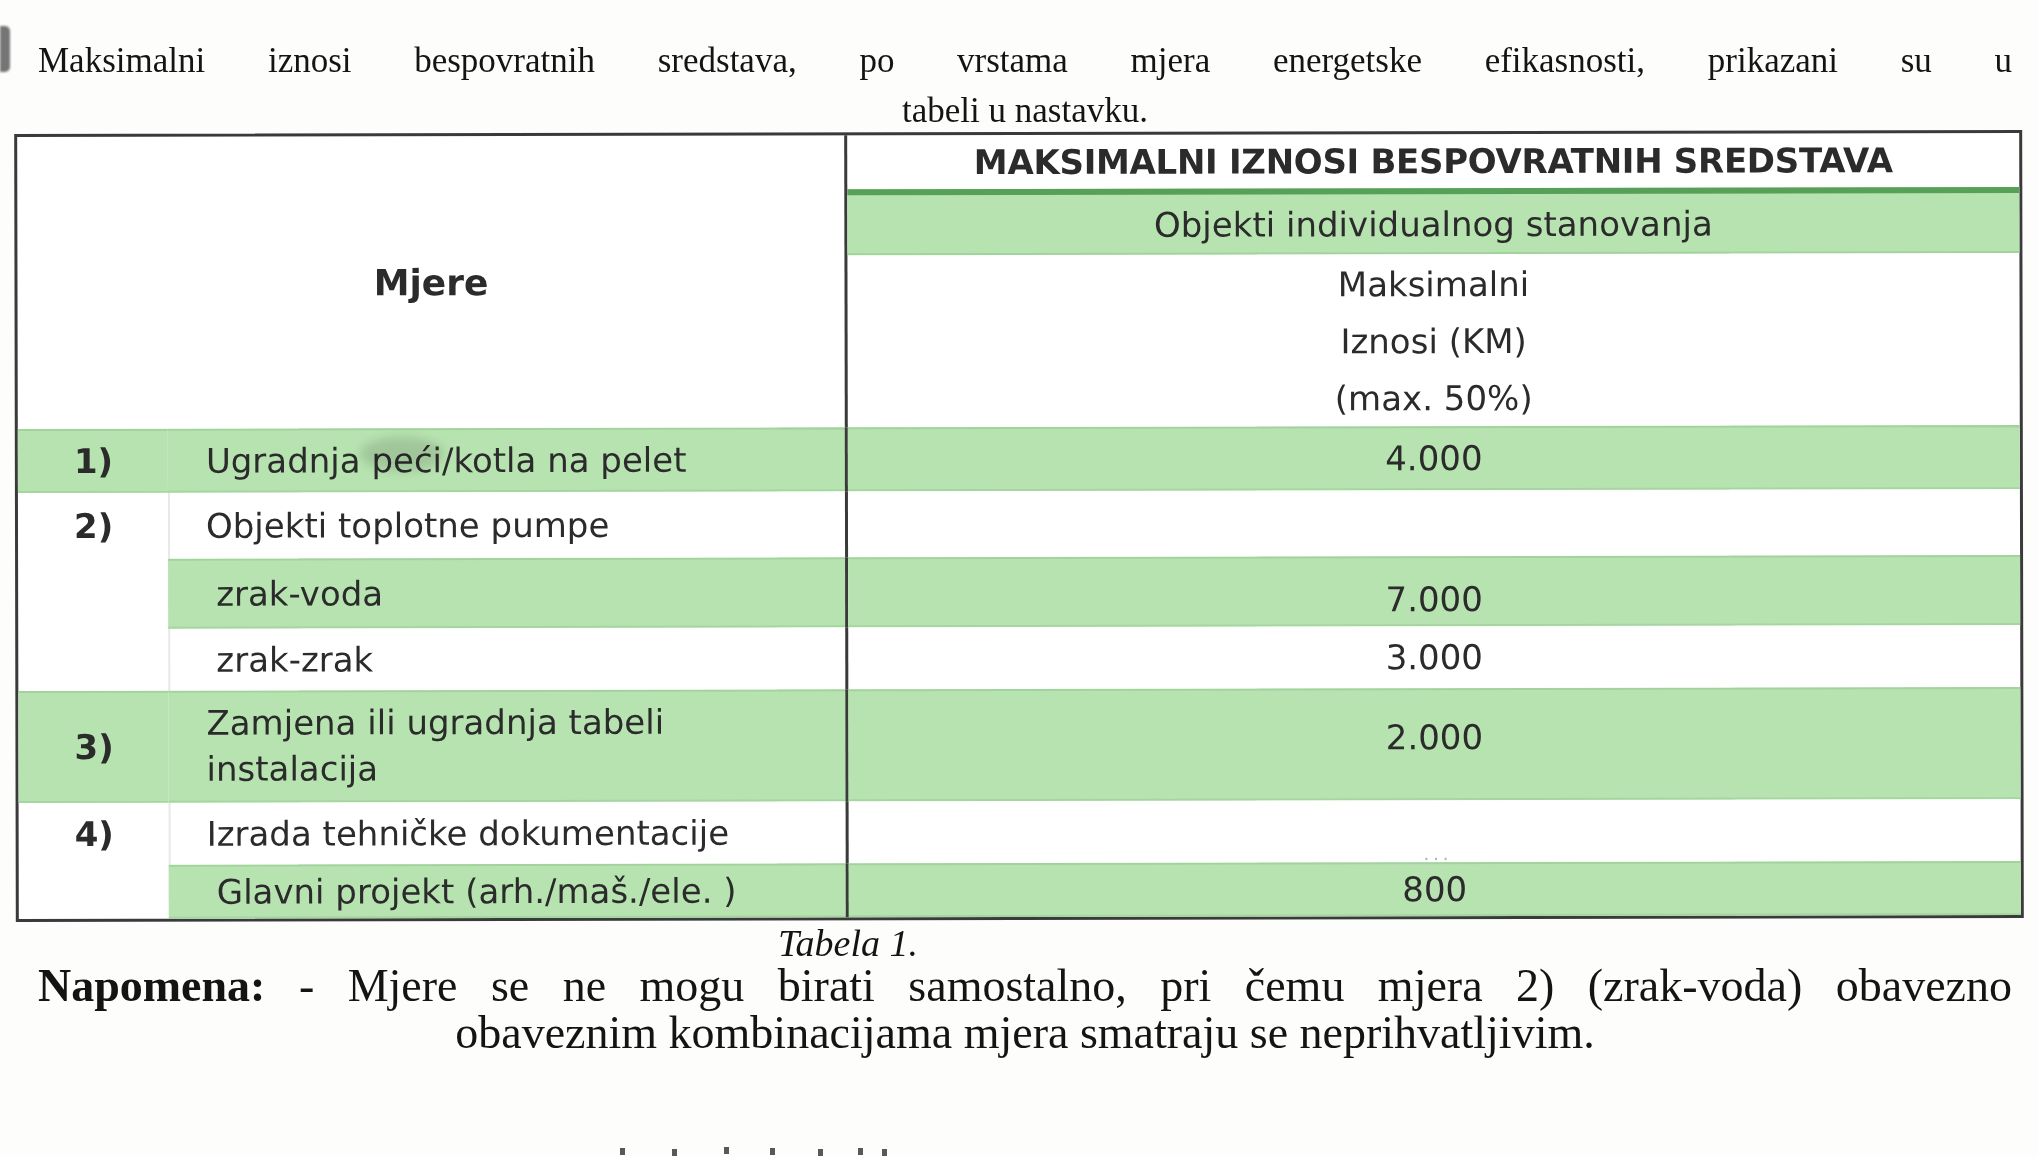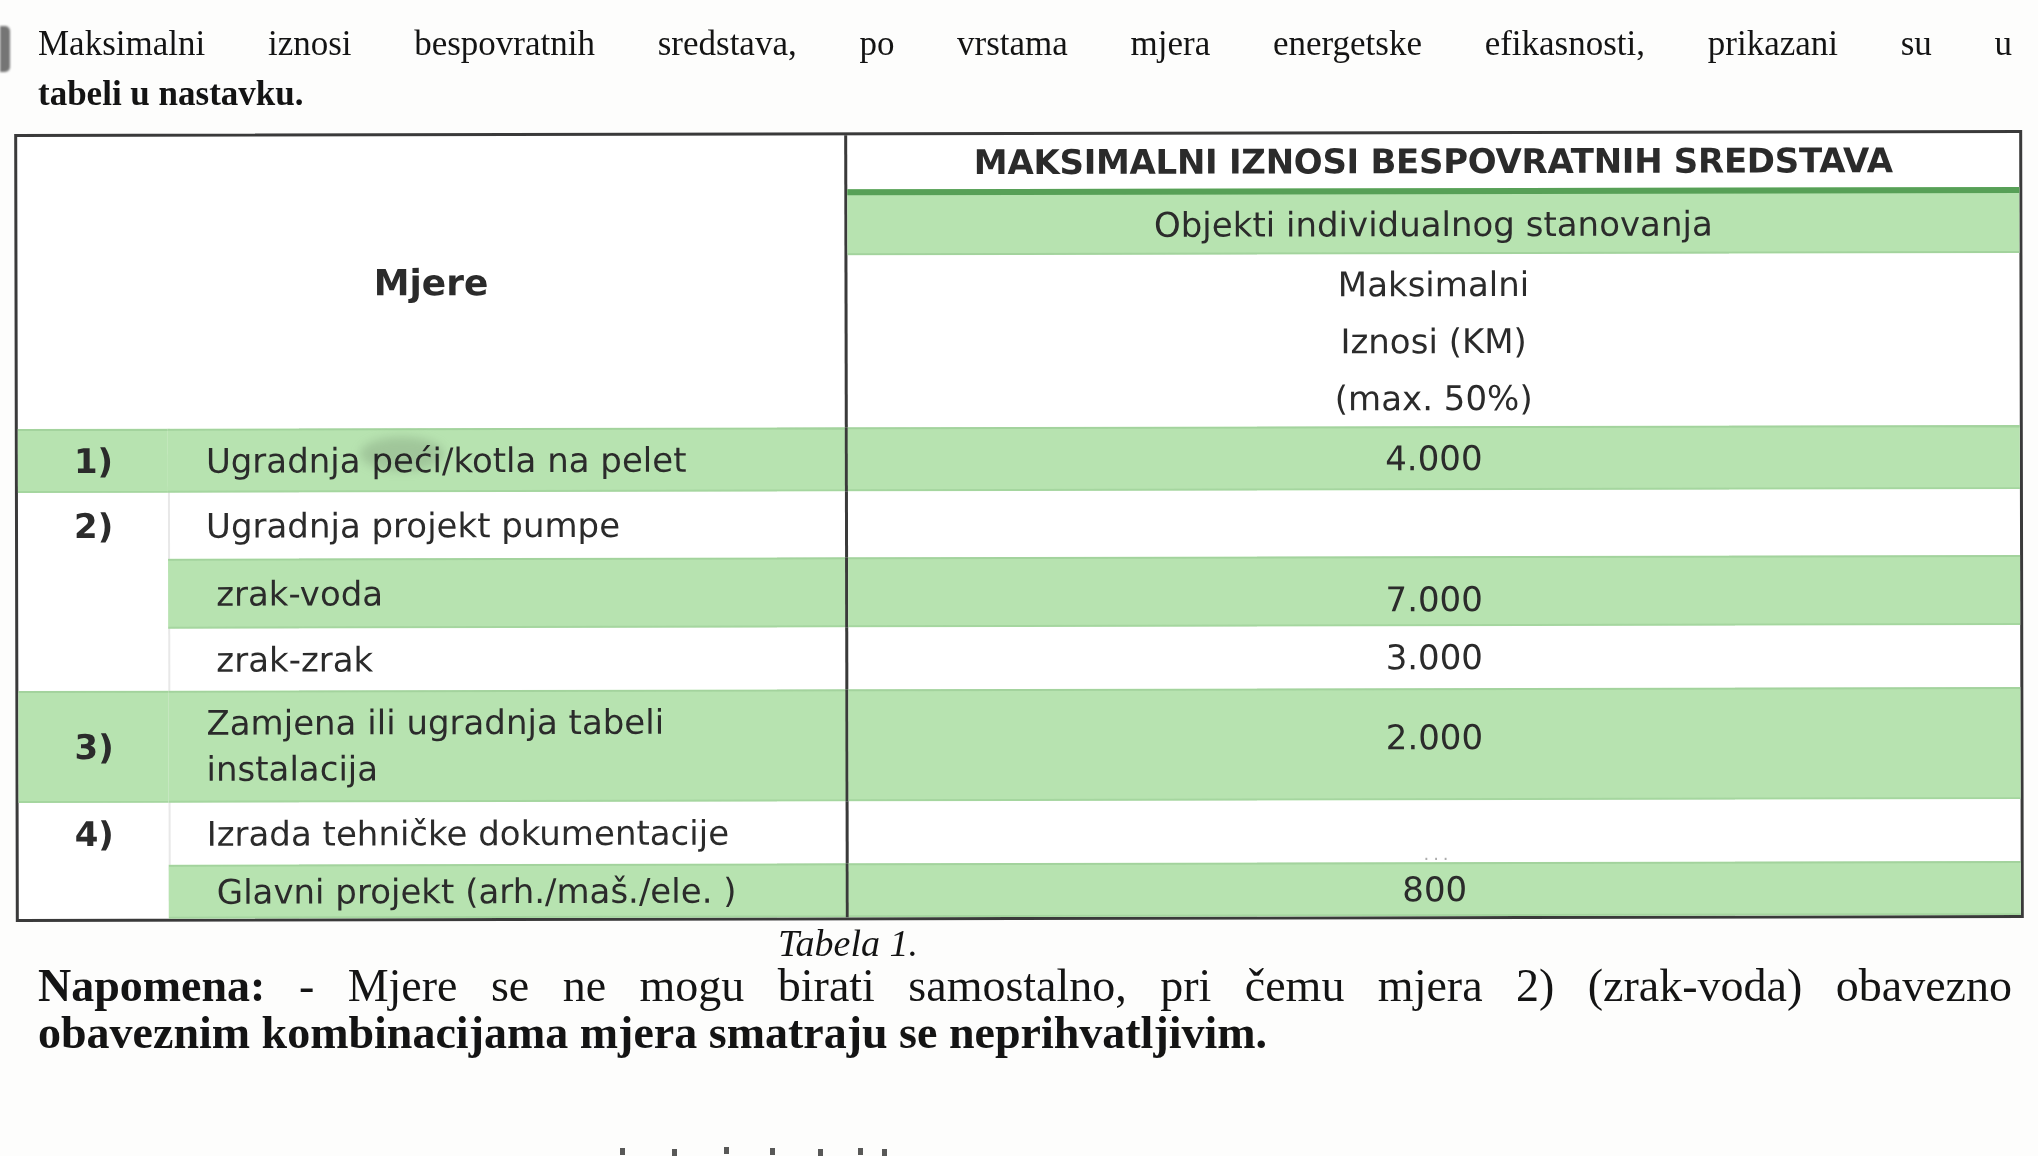--- a/index.html
+++ b/index.html
@@ -15,25 +15,25 @@
     position: relative;
     width: 2038px; height: 1156px;
     background: #fdfdfc;
     overflow: hidden;
     font-family: "Liberation Serif", serif;
     color: var(--ink);
   }
 
   
   .intro {
-    position: absolute; left: 38px; top: 19px; width: 1974px;
+    position: absolute; left: 38px; top: 36px; width: 1974px;
     font-size: 35px; line-height: 50px; color: var(--ink);
   }
   .jline { text-align: justify; text-align-last: justify; }
-  .lline { text-align: left; font-weight: bold; }
+  .lline { text-align: center; }
 
   
   .grants-table {
     position: absolute; left: 15px; top: 132px; width: 2008px;
     border: 3px solid var(--border);
     background: #fff;
     font-family: "DejaVu Sans", sans-serif;
     color: var(--table-ink);
     font-size: 34px;
     transform: rotate(-0.12deg);
@@ -150,21 +150,21 @@
     <div class="cell num">1)</div>
     <div class="cell label">
         <span>Ugradnja peći/kotla na pelet</span>
       </div>
     <div class="cell value">4.000</div>
   </div>
 
   <div class="row r2 plain">
     <div class="cell num">2)</div>
     <div class="cell label">
-        <span>Ugradnja projekt pumpe</span>
+        <span>Objekti toplotne pumpe</span>
       </div>
     <div class="cell value"></div>
   </div>
 
   <div class="row r3 subhl indent">
     <div class="cell num"></div>
     <div class="cell label">
         <span>zrak-voda</span>
       </div>
     <div class="cell value">7.000</div>

